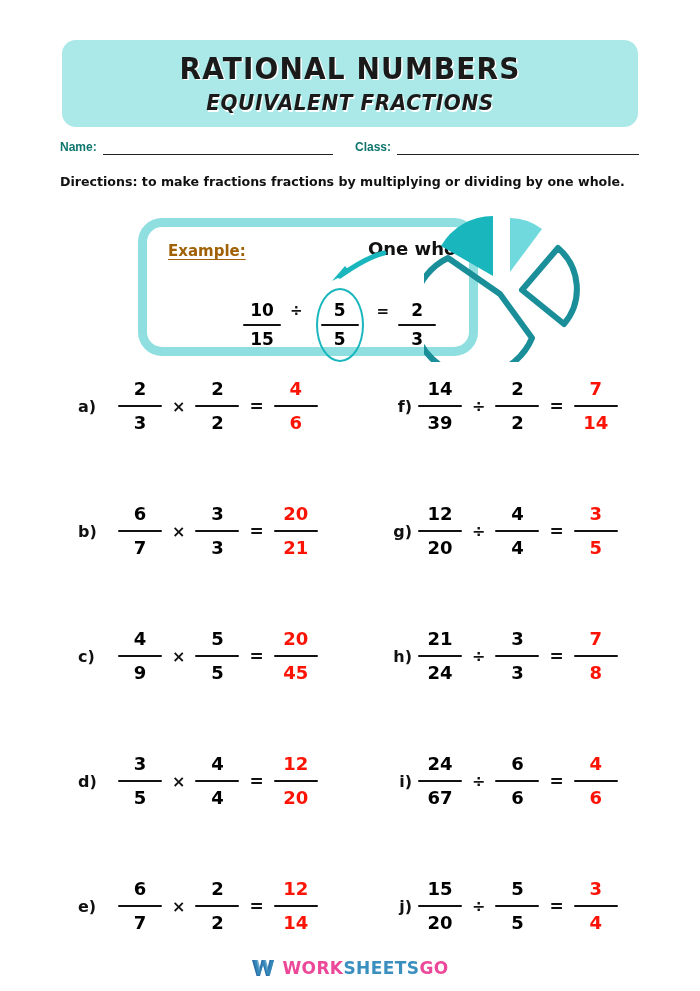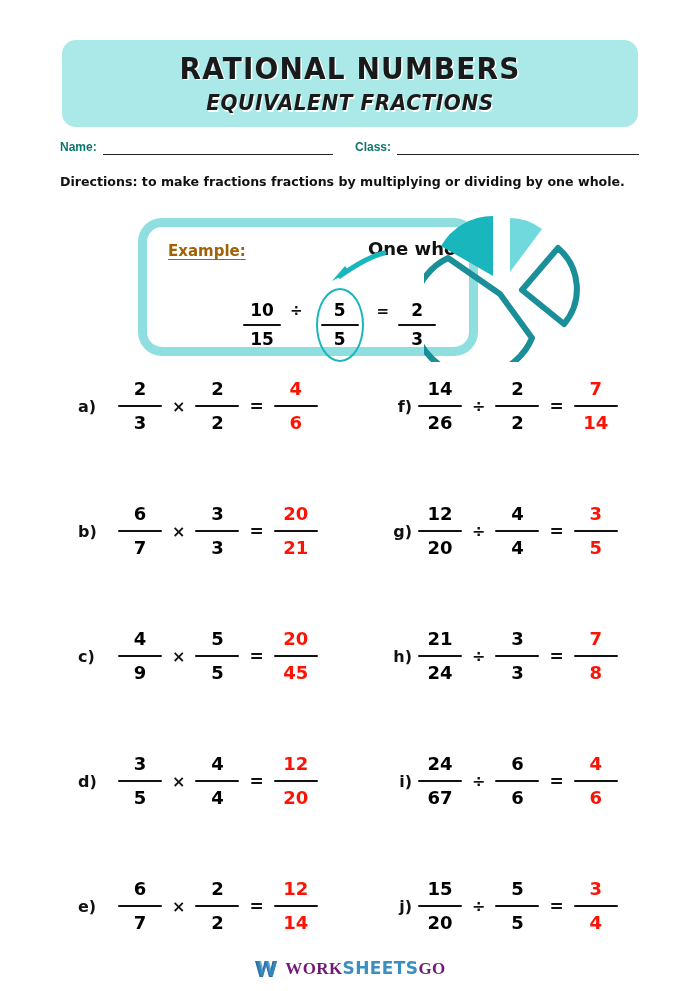--- a/index.html
+++ b/index.html
@@ -267,21 +267,21 @@
     justify-content: center;
     gap: 7px;
   }
   .logo-mark { display: block; }
   .logo-text {
     font-family: "DejaVu Sans", sans-serif;
     font-weight: bold;
     font-size: 17px;
     letter-spacing: 0.4px;
   }
-  .logo-dark { color: #701a75; font-family: Liberation Serif, serif; }
+  .logo-dark { color: #ec4899; }
   .logo-blue { color: #3a8fbf; text-align: center; }
 </style>
 </head>
 <body>
 
 <div class="page">
 
   <div class="banner">
     <div class="banner-title">RATIONAL NUMBERS</div>
     <div class="banner-subtitle">EQUIVALENT FRACTIONS</div>
@@ -375,21 +375,21 @@
             <span class="den">6</span>
           </span>
         </span>
       </div>
       <div class="pcell right">
         <span class="plabel">f)</span>
         <span class="peq">
           <span class="frac">
             <span class="num">14</span>
             <span class="bar"></span>
-            <span class="den">26</span>
+            <span class="den">39</span>
           </span>
           <span class="op">÷</span>
           <span class="frac">
             <span class="num">2</span>
             <span class="bar"></span>
             <span class="den">2</span>
           </span>
           <span class="op eqs">=</span>
           <span class="frac answer">
             <span class="num">7</span>

